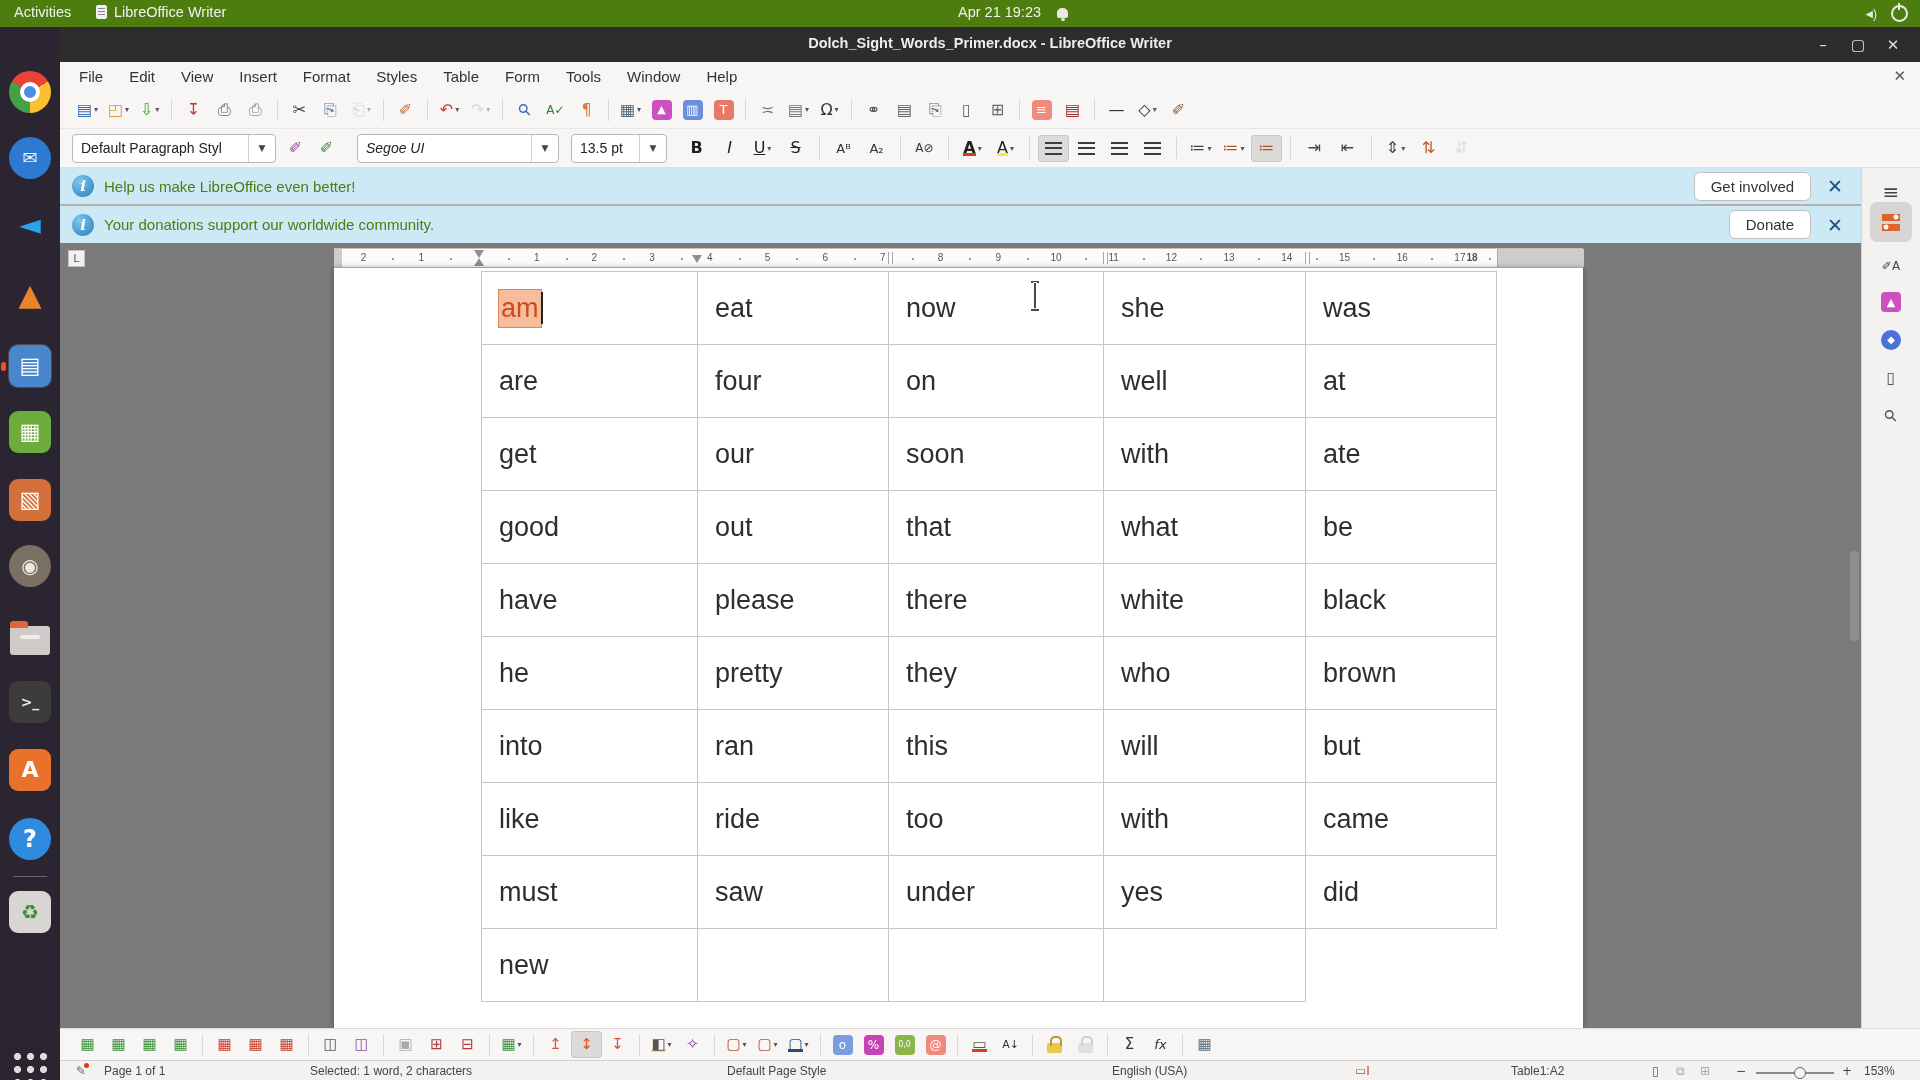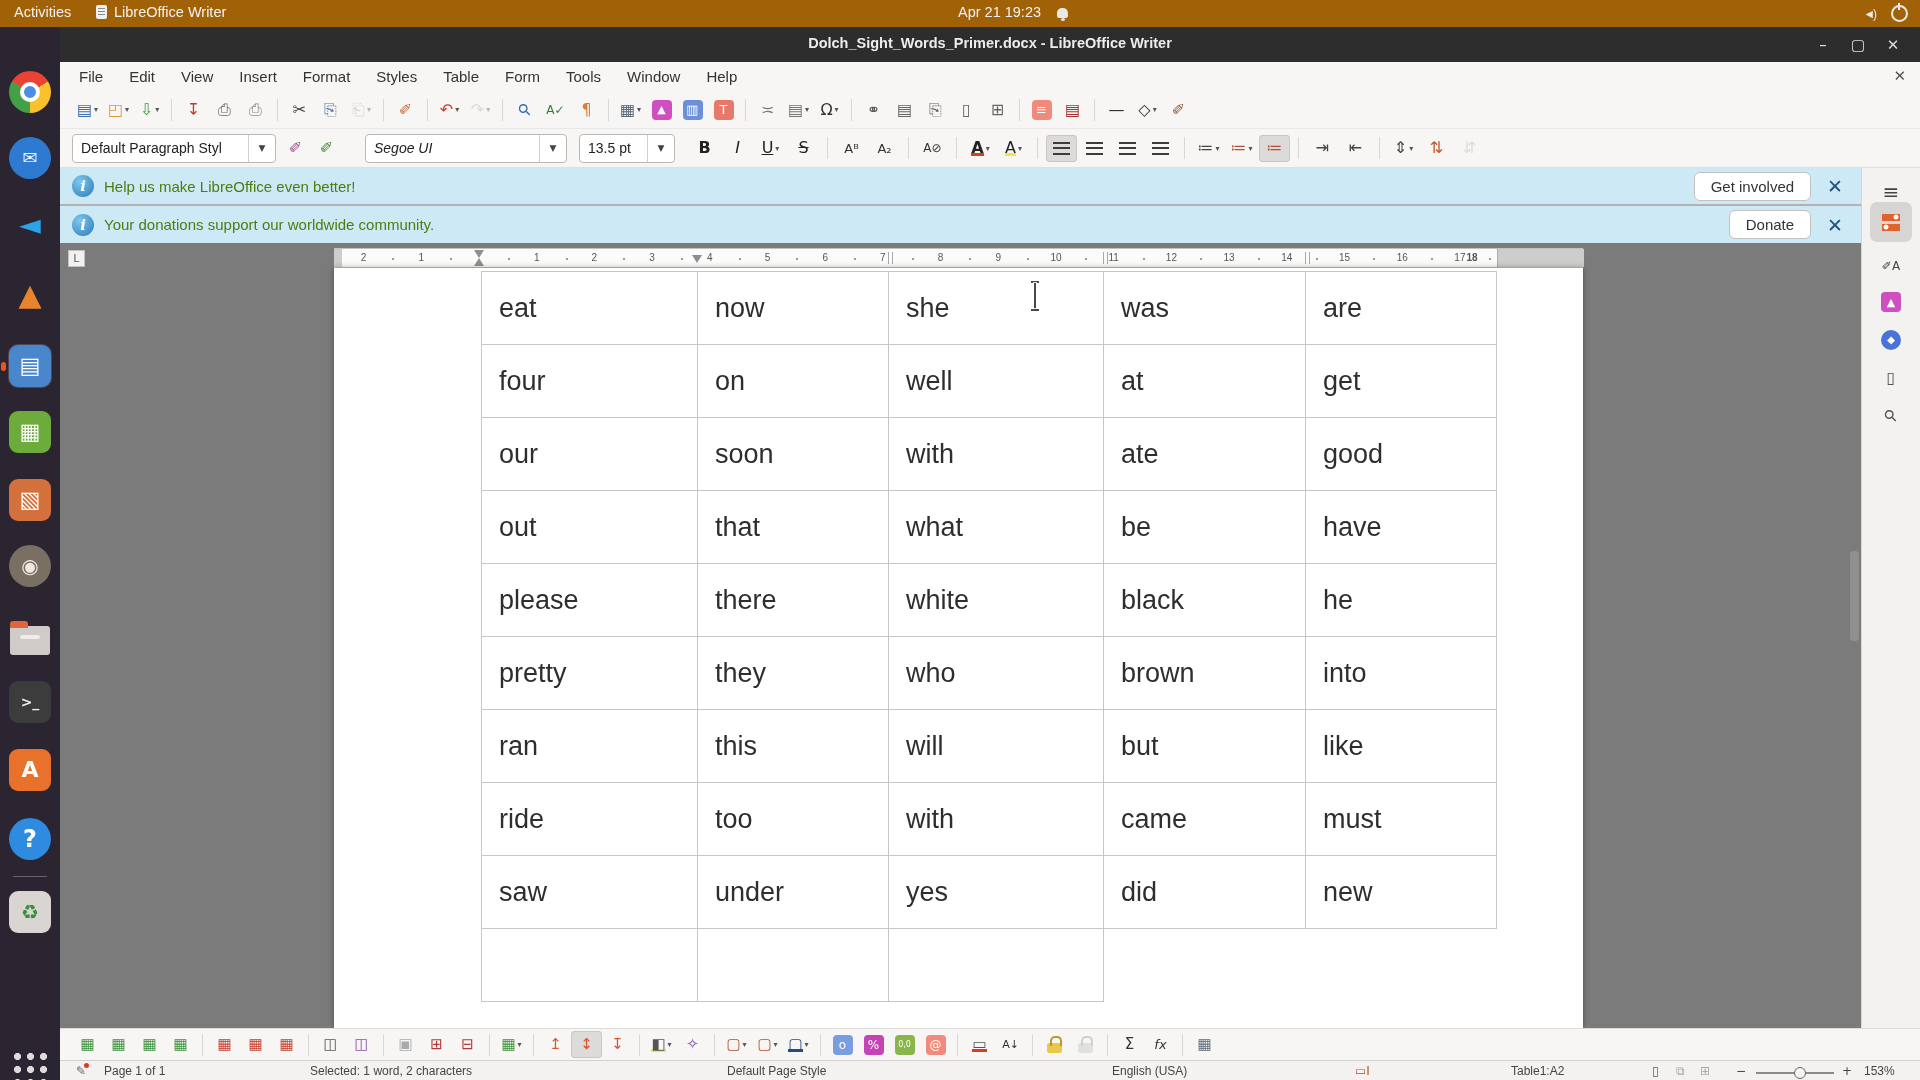--- a/index.html
+++ b/index.html
@@ -1,20 +1,20 @@
 <!DOCTYPE html>
 <html><head>
 <meta charset="utf-8">
 <style>
   html,body{margin:0;padding:0;background:#000}
   #app{position:relative;width:1920px;height:1080px;overflow:hidden;
        font-family:"Liberation Sans",sans-serif;background:#7b7b7b}
 
   
-  #topbar{position:absolute;left:0;top:0;width:1920px;height:27px;background:#a16207;
+  #topbar{position:absolute;left:0;top:0;width:1920px;height:27px;background:#4d7c0f;
           color:#f2f2f2;font-size:14.5px;display:flex;align-items:center}
   #tb-activities{position:absolute;left:14px;top:4px;cursor:default}
   #tb-app{position:absolute;left:96px;top:4px;display:flex;align-items:center;gap:7px}
   .mini-doc{width:11px;height:14px;background:#f0f0f0;border-radius:2px;position:relative}
   .mini-doc::after{content:'';position:absolute;left:2px;top:3px;width:7px;height:8px;
      background:repeating-linear-gradient(#8a8a8a 0 1px,transparent 1px 3px)}
   #tb-clock{position:absolute;left:1013px;top:4px;transform:translateX(-50%);display:flex;gap:16px;align-items:center}
   .i-bell{width:11px;height:10px;background:#e8e8e8;border-radius:5px 5px 2px 2px;position:relative;margin-top:2px}
   .i-bell::after{content:'';position:absolute;left:3.5px;bottom:-3px;width:4px;height:3px;background:#e8e8e8;border-radius:50%}
   #tb-right{position:absolute;right:12px;top:0;height:27px;display:flex;align-items:center;gap:16px}
@@ -360,21 +360,21 @@
       <span class="cdd">▼</span>
     </span>
     <span id="style-icons" style="display:flex">
         <span class="ticon">
           <span class="glyph" style="font-size: 16px; color: rgb(154, 74, 138);">✐</span>
         </span>
         <span class="ticon">
           <span class="glyph" style="font-size: 16px; color: rgb(58, 138, 58);">✐</span>
         </span>
       </span>
-    <span class="combo" style="width:200px;margin-left:19px">
+    <span class="combo" style="width:200px;margin-left:11px">
       <span class="val" style="flex:1;font-style:italic">Segoe UI</span>
       <span class="cdd">▼</span>
     </span>
     <span class="combo" style="width:94px;margin-left:8px;margin-right:10px">
       <span class="val" style="flex:1">13.5 pt</span>
       <span class="cdd">▼</span>
     </span>
     <span id="fmt-icons" style="display:flex;align-items:center;gap:2px">
         <span class="ticon">
           <span class="glyph" style="font-size: 16px; color: rgb(34, 34, 34); font-weight: bold;">B</span>
@@ -518,20 +518,24 @@
       <span class="r-col" style="left: 554px;"></span>
       <span class="r-col" style="left: 769px;"></span>
       <span class="r-col" style="left: 971px;"></span>
       <span class="r-tri" style="left: 140px; top: 1px; border-top: 8px solid rgb(143, 143, 143);"></span>
       <span class="r-tri" style="left: 140px; bottom: 1px; border-bottom: 8px solid rgb(143, 143, 143);"></span>
       <span class="r-tri" style="left: 358px; top: 6px; border-top: 8px solid rgb(143, 143, 143);"></span>
     </div>
   <div id="page"></div>
   <div id="wtable">
       <div class="cell">
+        <span class="selword">am</span>
+        <span class="caret"></span>
+      </div>
+      <div class="cell">
         <span>eat</span>
       </div>
       <div class="cell">
         <span>now</span>
       </div>
       <div class="cell">
         <span>she</span>
       </div>
       <div class="cell">
         <span>was</span>

